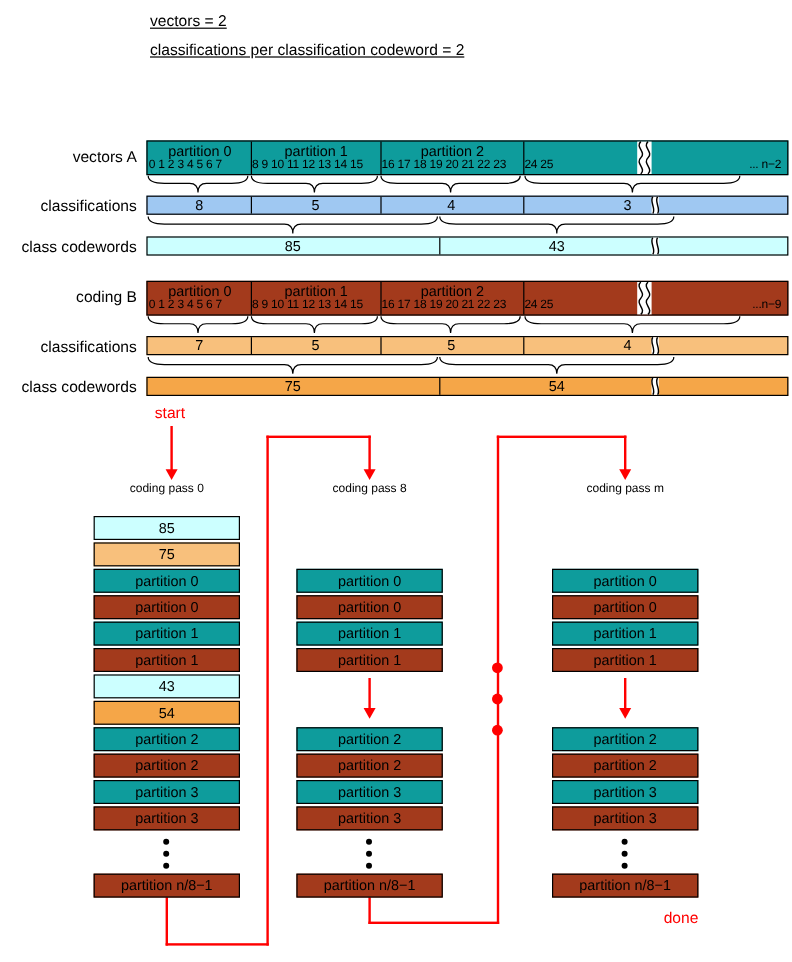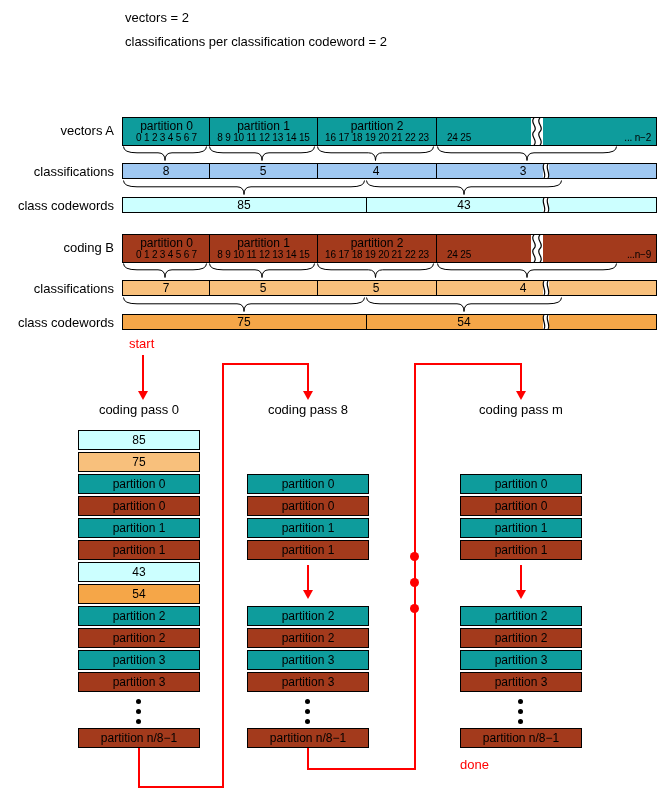--- a/index.html
+++ b/index.html
@@ -1,47 +1,47 @@
 <!DOCTYPE html>
 <html><head>
 <meta charset="utf-8">
 <style>
   html,body{margin:0;padding:0;background:#fff;}
   .canvas{position:relative;width:660px;height:802px;background:#fff;overflow:hidden;
           font-family:"Liberation Sans","DejaVu Sans",sans-serif;color:#000;}
-  .params{position:absolute;left:125px;top:6px;}
+  .params{position:absolute;left:125px;top:6px;text-decoration:underline;}
   .params div{font-size:13px;line-height:24px;white-space:nowrap;}
   .rowlabel{position:absolute;left:2px;width:112px;text-align:right;font-size:13px;white-space:nowrap;}
   
   .vbar{position:absolute;left:122px;width:535px;height:29px;border:1px solid #000;box-sizing:border-box;}
   .thinbar{position:absolute;left:122px;width:535px;height:16px;border:1px solid #000;box-sizing:border-box;}
   .teal{background:#0E9C9C;}
   .brickbar{background:#A33A1C;}
   .lblue{background:#9FC8F2;}
   .pcyan{background:#CCFFFF;}
   .tanbar{background:#F8C07C;}
   .orangebar{background:#F5A648;}
   .vdiv{position:absolute;top:0;bottom:0;width:1px;background:#000;}
   .plabel{position:absolute;top:1px;font-size:12px;text-align:center;white-space:nowrap;}
-  .nums{position:absolute;bottom:2px;font-size:10px;text-align:center;white-space:nowrap;letter-spacing:-0.2px;}
+  .nums{position:absolute;bottom:2px;font-size:10px;text-align:left;white-space:nowrap;letter-spacing:-0.2px;}
   .tail{right:5px;}
   .cval{position:absolute;top:50%;transform:translate(-50%,-50%);font-size:12px;}
   
   .brace{position:absolute;overflow:visible;}
   .brace path{stroke:#000;stroke-width:1;fill:none;}
   .brk{position:absolute;overflow:visible;}
   .brk path{stroke:#000;stroke-width:1.2;fill:none;}
   
   .rv{position:absolute;width:2px;background:#FF0000;}
   .rh{position:absolute;height:2px;background:#FF0000;}
   .arrowdown{position:absolute;width:0;height:0;border-left:5px solid transparent;
              border-right:5px solid transparent;border-top:9px solid #FF0000;}
   .reddot{position:absolute;width:9px;height:9px;border-radius:50%;background:#FF0000;}
   .flowlabel{position:absolute;color:#FF0000;font-size:13px;}
-  .passtitle{position:absolute;width:122px;text-align:center;font-size:13px;}
+  .passtitle{position:absolute;width:122px;text-align:center;font-size:10px;}
   
   .col{position:absolute;width:122px;}
   .pbox{height:20px;margin-bottom:2px;border:1px solid #000;box-sizing:border-box;
         font-size:12px;line-height:18px;text-align:center;white-space:nowrap;}
   .kind-teal{background:#0E9C9C;}
   .kind-brick{background:#A33A1C;}
   .kind-palecyan{background:#CCFFFF;}
   .kind-tan{background:#F8C07C;}
   .kind-orange{background:#F5A648;}
   .spacer{height:44px;}
@@ -217,21 +217,21 @@
 
   <div class="rv" style="left:307px;top:565px;height:27px"></div>
   <div class="arrowdown" style="left:303px;top:590px"></div>
   <div class="rv" style="left:520px;top:565px;height:27px"></div>
   <div class="arrowdown" style="left:516px;top:590px"></div>
 
   <div class="reddot" style="left:410px;top:552px"></div>
   <div class="reddot" style="left:410px;top:578px"></div>
   <div class="reddot" style="left:410px;top:604px"></div>
 
-  <div class="flowlabel" style="left:460px;top:757px;width:122px;text-align:left">done</div>
+  <div class="flowlabel" style="left:460px;top:757px;width:122px;text-align:right">done</div>
 
   <div class="passtitle" style="left:78px;top:402px">coding pass 0</div>
   <div class="passtitle" style="left:247px;top:402px">coding pass 8</div>
   <div class="passtitle" style="left:460px;top:402px">coding pass m</div>
 
   <div class="col" style="left:78px;top:430px">
     <div class="pbox kind-palecyan">85</div>
     <div class="pbox kind-tan">75</div>
     <div class="pbox kind-teal">partition 0</div>
     <div class="pbox kind-brick">partition 0</div>

